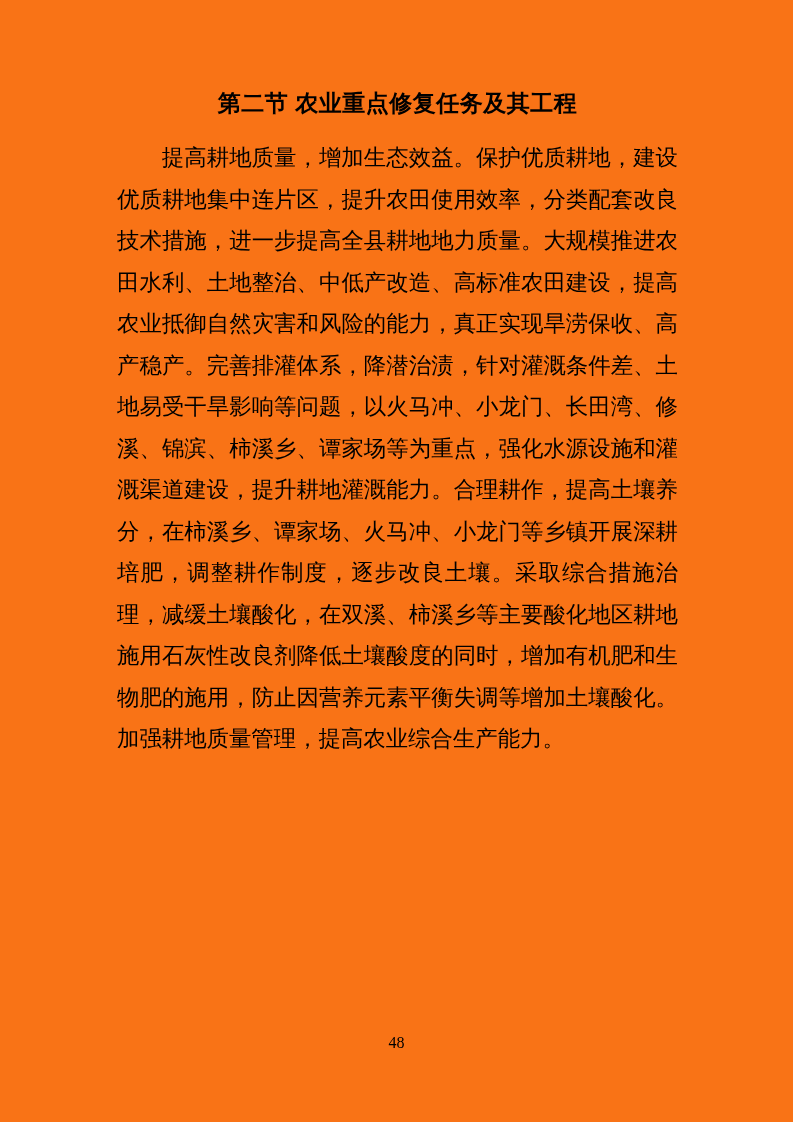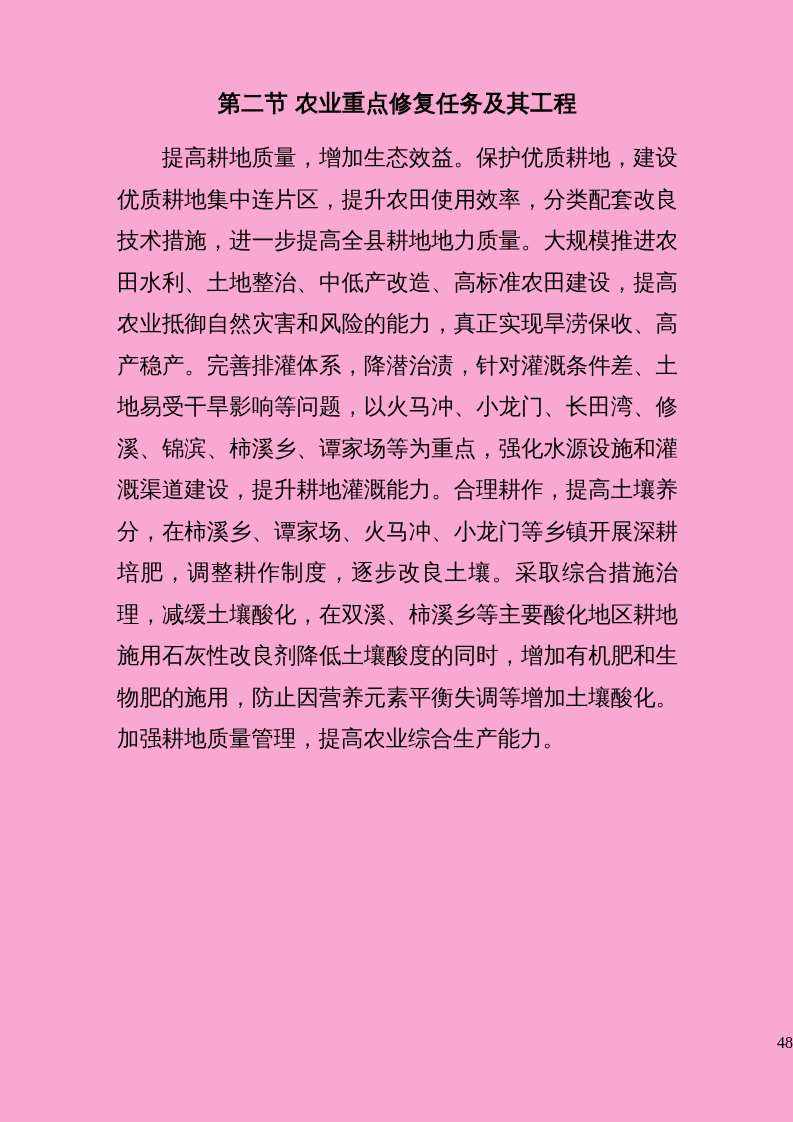--- a/index.html
+++ b/index.html
@@ -5,21 +5,21 @@
   html, body {
     margin: 0;
     padding: 0;
     background: #e8e8e8;
   }
   .page {
     position: relative;
     width: 793px;
     height: 1122px;
     margin: 0 auto;
-    background: #f9a8d4;
+    background: #f97316;
     overflow: hidden;
     color: #000000;
     font-family: "Liberation Serif", "DejaVu Serif", serif;
     box-shadow: 0 0 2px rgba(0,0,0,0.25);
   }
   .content {
     position: absolute;
     left: 105px;
     top: 88px;
     width: 585px;
@@ -40,21 +40,21 @@
     text-align: justify;
     text-justify: inter-character;
     text-indent: 2em;
     word-break: break-all;
   }
   .page-number {
     position: absolute;
     left: 0;
     top: 1033px;
     width: 793px;
-    text-align: right;
+    text-align: center;
     font-size: 16px;
     line-height: 20px;
   }
 </style>
 </head>
 <body>
 
 <div class="page">
   <div class="content">
     <h1 class="section-title">第二节 农业重点修复任务及其工程</h1>

